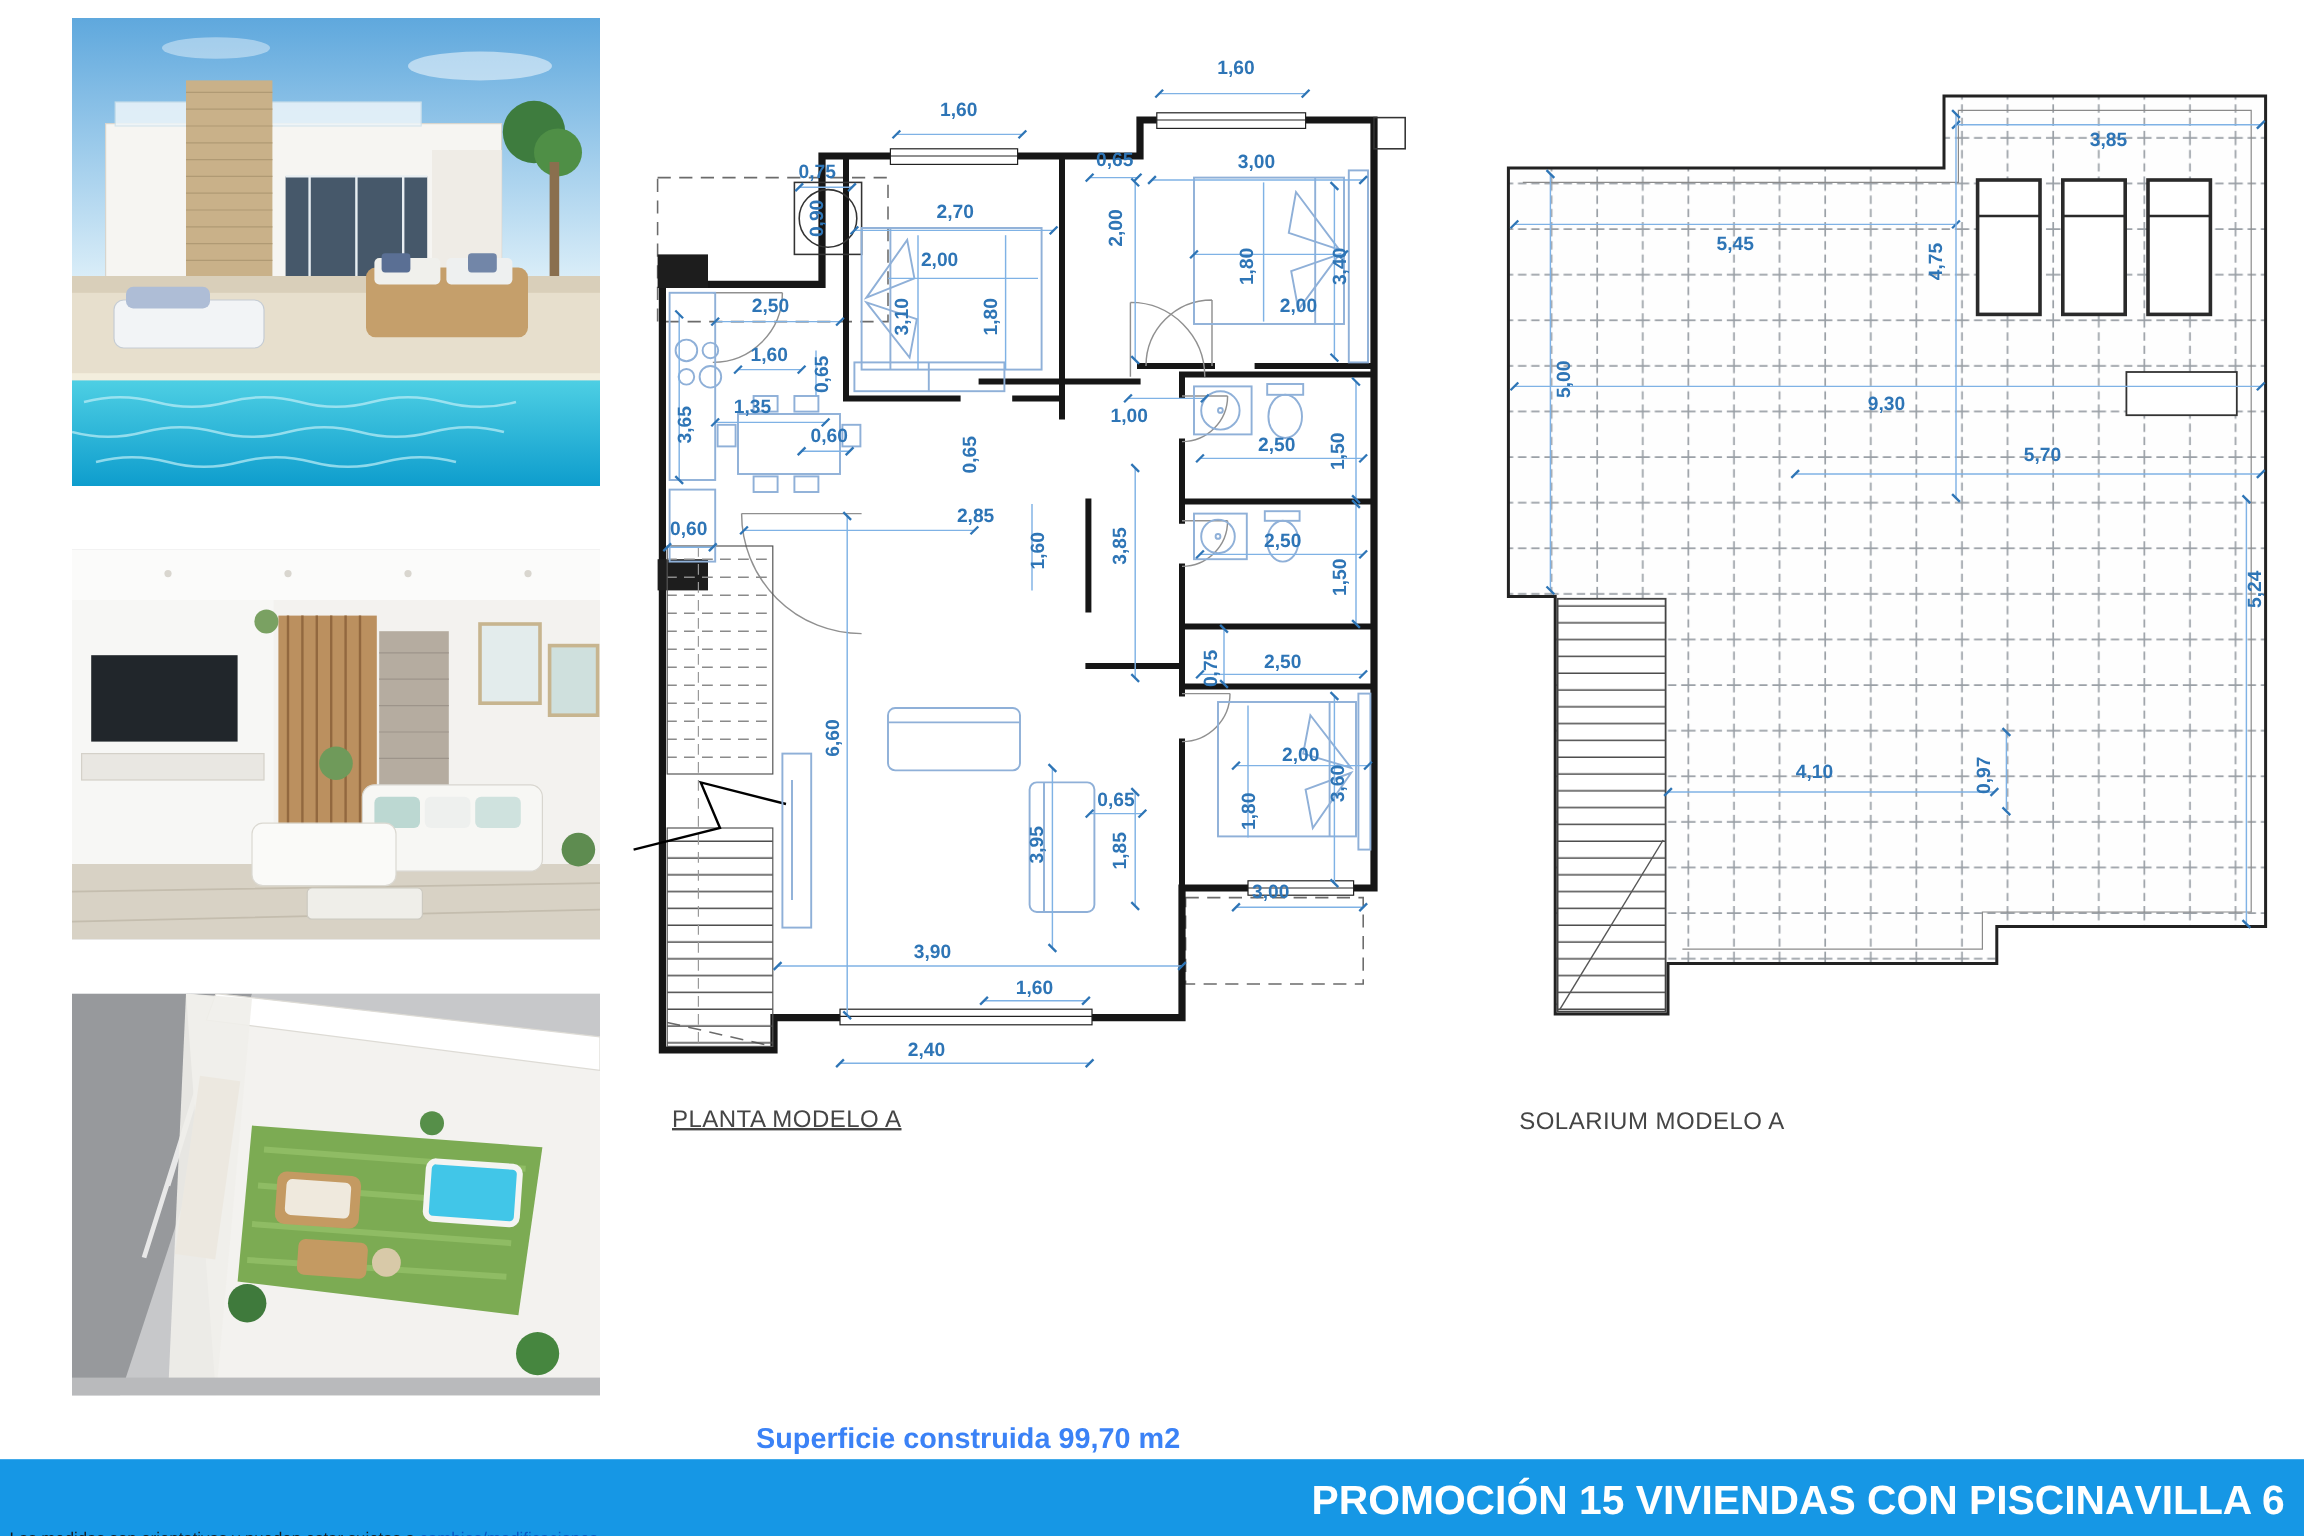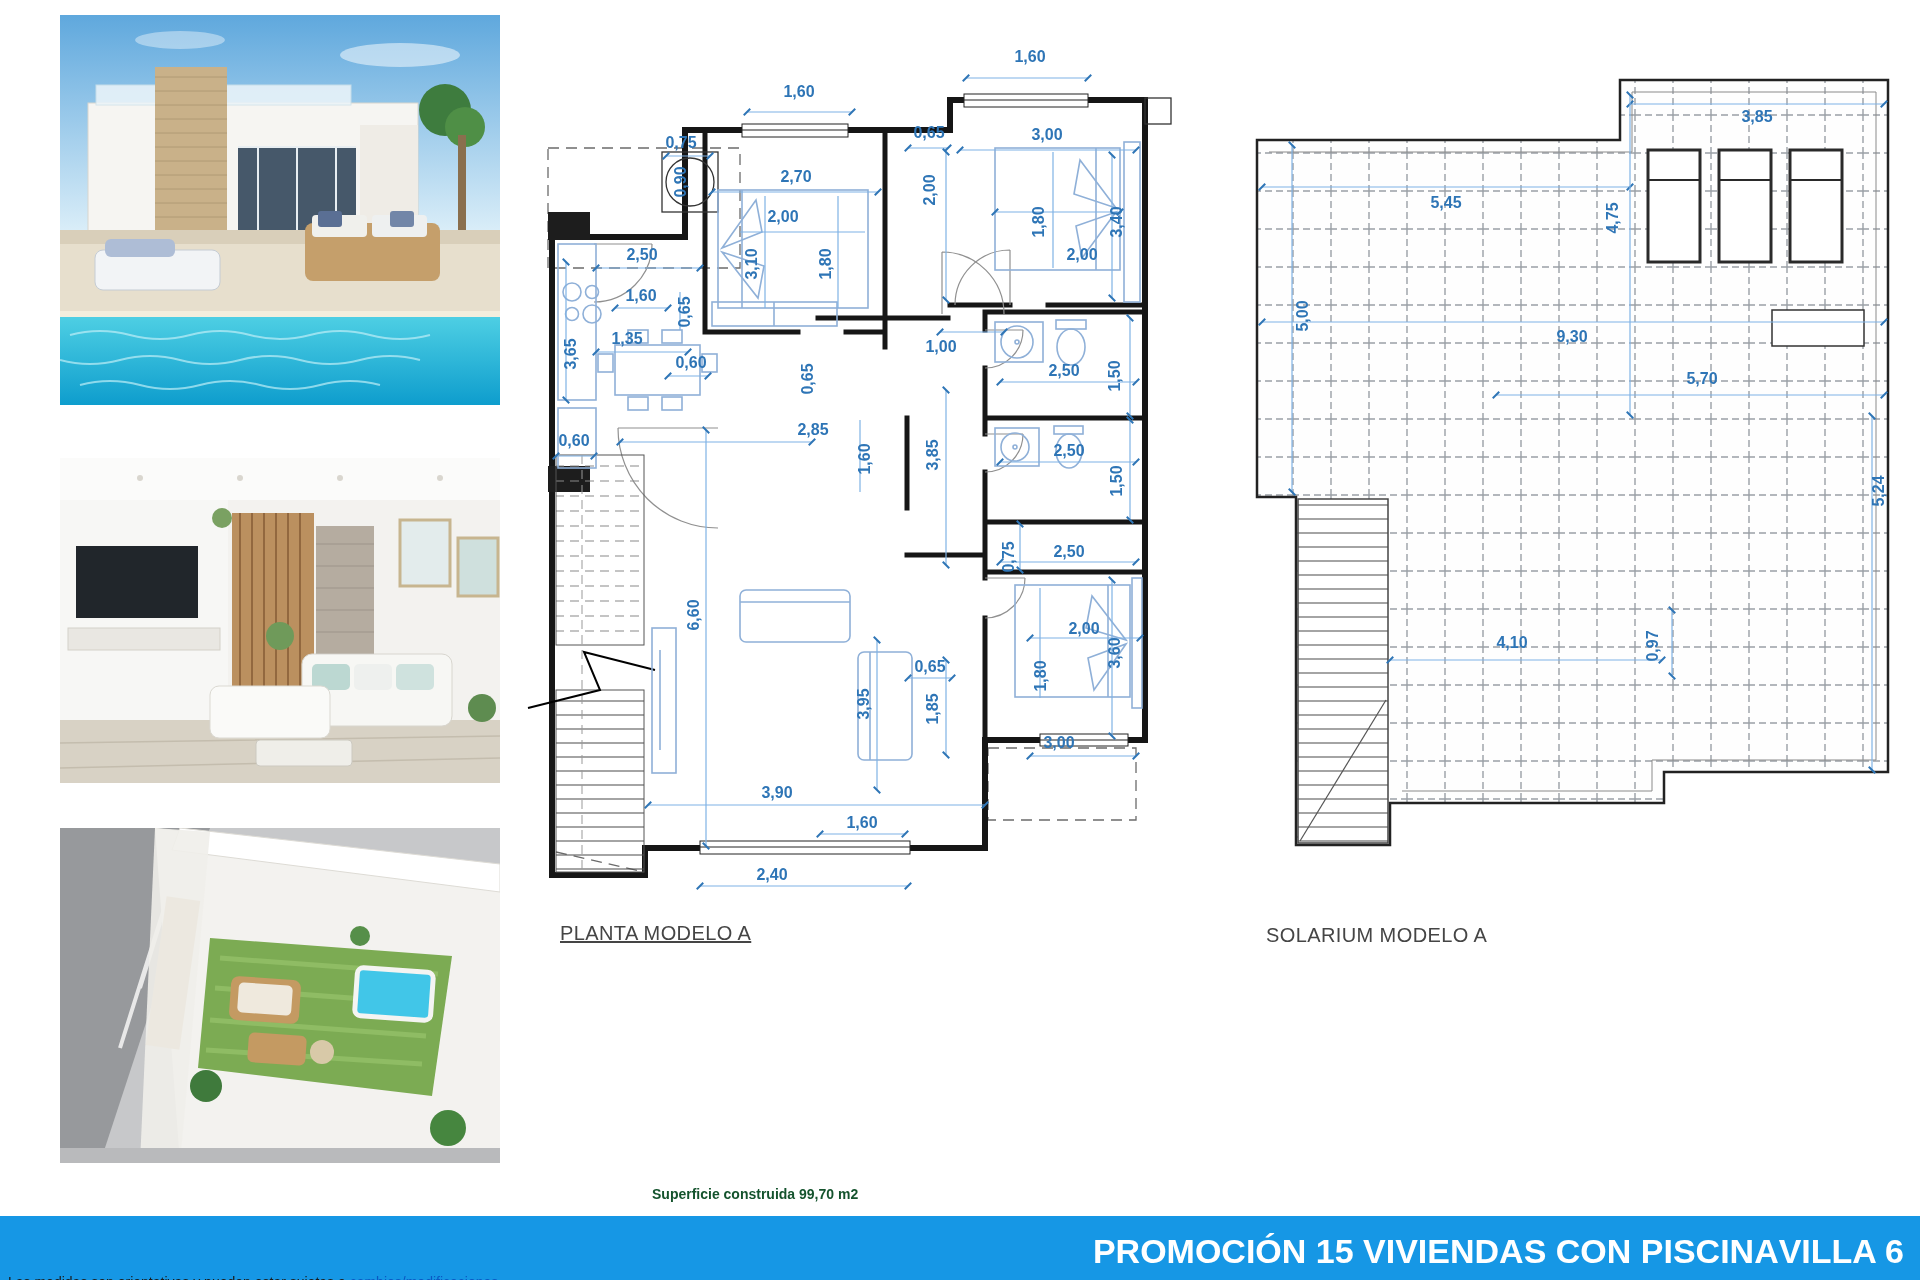--- a/index.html
+++ b/index.html
@@ -6,21 +6,21 @@
   body{width:1920px;height:1280px;position:relative;background:#fff;overflow:hidden;
        font-family:"Liberation Sans",sans-serif;}
   .photo{position:absolute;left:60px;width:440px;overflow:hidden;background:#ddd;}
   #photo-exterior{top:15px;height:390px;}
   #photo-living{top:458px;height:325px;}
   #photo-rooftop{top:828px;height:335px;}
   #plans-svg{position:absolute;left:0;top:0;width:1920px;height:1280px;}
   .plan-label{position:absolute;font-size:20px;color:#454545;letter-spacing:.4px;}
   #planta-label{left:560px;top:922px;text-decoration:underline;}
   #solarium-label{left:1266px;top:884px;margin-top:40px;}
-  #surface-note{position:absolute;left:652px;top:1186px;font-size:14px;font-weight:bold;color:#14532d;}
+  #surface-note{position:absolute;left:630px;top:1186px;font-size:24px;font-weight:bold;color:#3b82f6;}
   #bottom-banner{position:absolute;left:0;top:1216px;width:1920px;height:71px;
      display:flex;justify-content:flex-end;align-items:center;
      box-sizing:border-box;padding:0 16px 0 0;color:#fff;font-weight:bold;font-size:34px;}
   #footnote{position:absolute;left:8px;top:1274px;font-size:14px;color:#1a1a1a;white-space:nowrap;}
   #footnote .tail{color:#0a58c4;text-decoration:underline;}
   
   .wall{stroke:#161616;stroke-width:6;fill:none;stroke-linecap:square;}
   .wall2{stroke-width:5;}
   .thin{stroke:#333;stroke-width:1.3;fill:none;}
   .furn{stroke:#8fb0d8;stroke-width:1.6;fill:none;}

